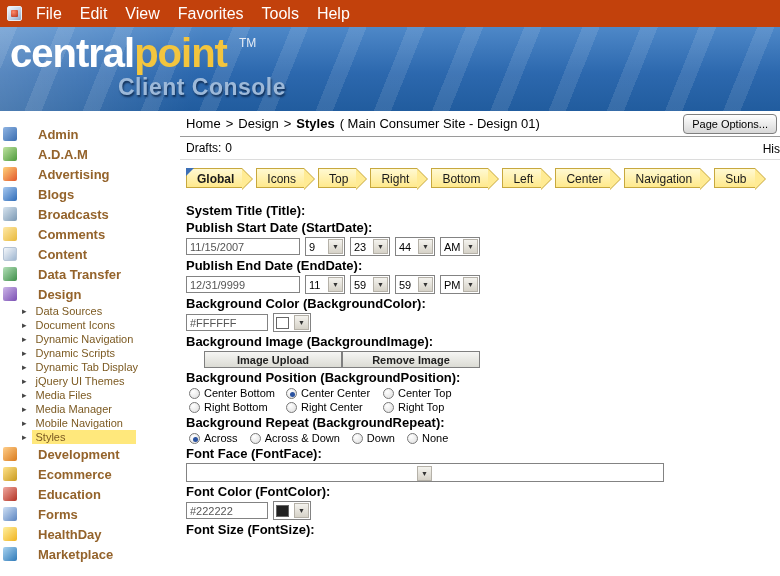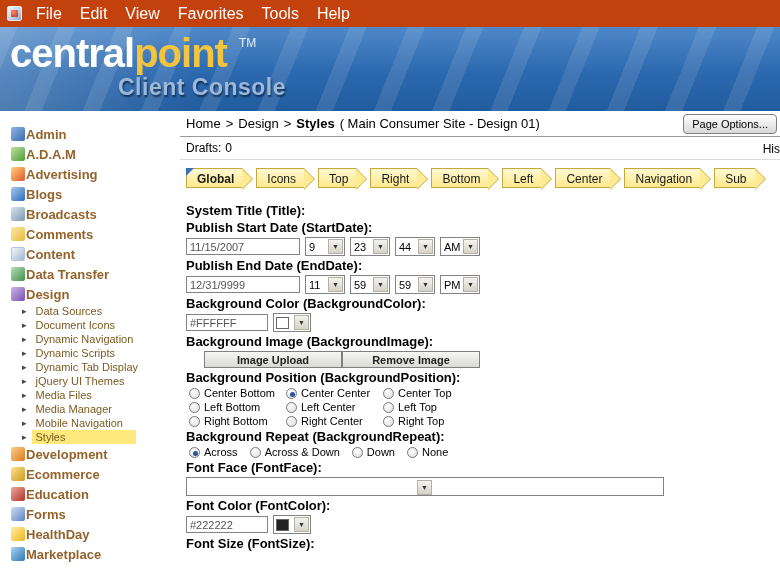--- a/index.html
+++ b/index.html
@@ -25,21 +25,21 @@
   .logo { position: absolute; left: 10px; top: 4px; font-size: 40px; font-weight: bold;
     letter-spacing: -1px; color: #fff; }
   .logo .gold { color: #f3c53e; }
   .logo sup { font-size: 12px; color: #e6edf6; margin-left: 12px; vertical-align: 20px;
     font-weight: normal; letter-spacing: 0; }
   .subtitle { position: absolute; left: 118px; top: 47px; font-size: 23px; font-weight: bold;
     color: #9db9d9; letter-spacing: .5px; text-shadow: 1px 2px 2px rgba(8,30,60,.75); }
   
   .content { display: flex; height: 465px; }
   .sidebar { width: 180px; flex: 0 0 auto; padding-top: 13px; }
-  .side-item { display: flex; align-items: center; gap: 1px; height: 20px; padding-left: 11px;
+  .side-item { display: flex; align-items: center; gap: 21px; height: 20px; padding-left: 3px;
     color: #94632b; font-weight: bold; font-size: 13px; cursor: pointer; }
   .side-icon { width: 14px; height: 14px; border-radius: 2px; flex: 0 0 auto; }
   .ic-admin{background:linear-gradient(135deg,#8fb4e3,#3a6db0);}
   .ic-adam{background:linear-gradient(135deg,#bfe3a0,#4e9a3c);}
   .ic-advertising{background:linear-gradient(135deg,#ffd27a,#e2572b);}
   .ic-blogs{background:linear-gradient(135deg,#a8c9f0,#2f6cb8);}
   .ic-broadcasts{background:linear-gradient(135deg,#d7e4ef,#7b98b3);}
   .ic-comments{background:linear-gradient(135deg,#ffe9a8,#e8b93c);}
   .ic-content{background:linear-gradient(135deg,#f4f7fb,#9fb6d0);border:1px solid #b5c4d6;}
   .ic-data-transfer{background:linear-gradient(135deg,#b4e0b8,#3f8f4a);}
@@ -333,34 +333,20 @@
             <span>Center Center</span>
           </label>
         <label class="radio">
             <span class="rb"></span>
             <span>Center Top</span>
           </label>
       </div>
       <div class="pos-row">
         <label class="radio">
             <span class="rb"></span>
-            <span>Left Bottom</span>
-          </label>
-        <label class="radio">
-            <span class="rb"></span>
-            <span>Left Center</span>
-          </label>
-        <label class="radio">
-            <span class="rb"></span>
-            <span>Left Top</span>
-          </label>
-      </div>
-      <div class="pos-row">
-        <label class="radio">
-            <span class="rb"></span>
             <span>Right Bottom</span>
           </label>
         <label class="radio">
             <span class="rb"></span>
             <span>Right Center</span>
           </label>
         <label class="radio">
             <span class="rb"></span>
             <span>Right Top</span>
           </label>

